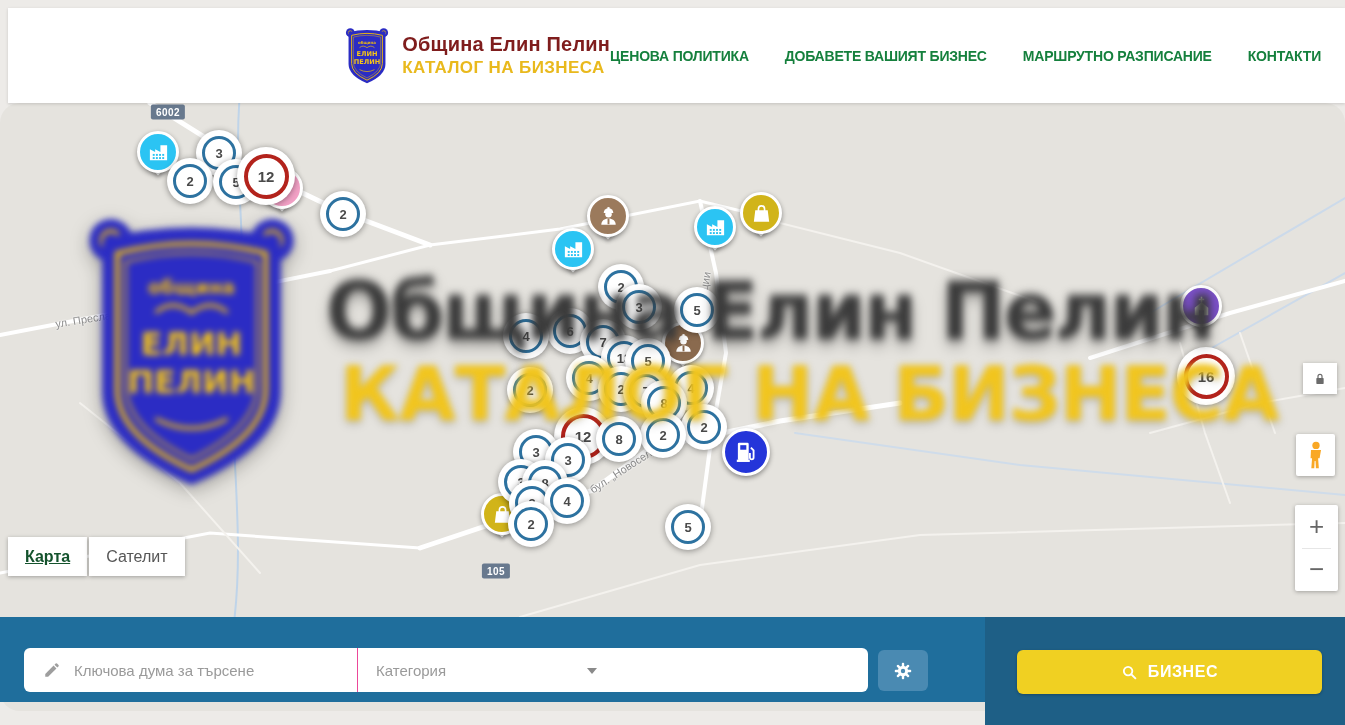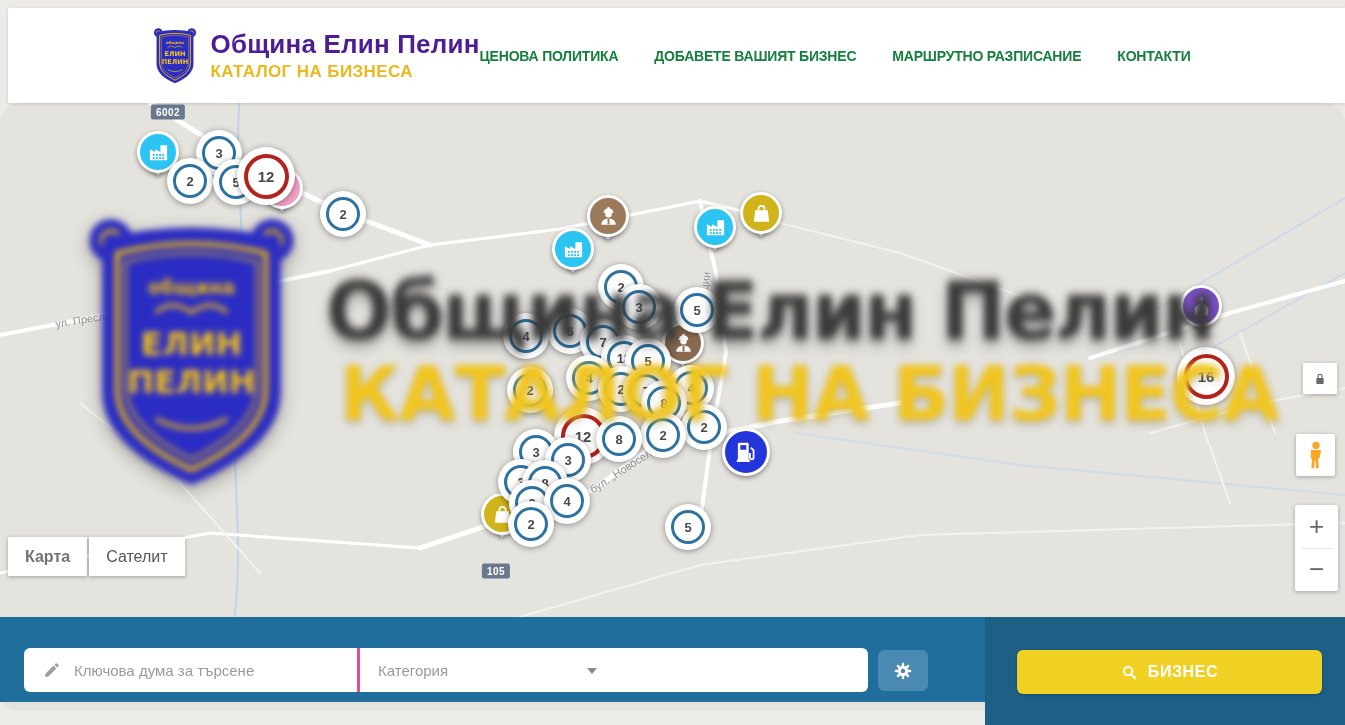--- a/index.html
+++ b/index.html
@@ -2,24 +2,24 @@
 <html><head>
 <meta charset="utf-8">
 <style>
   * { margin:0; padding:0; box-sizing:border-box; }
   html,body { width:1345px; height:725px; overflow:hidden; background:#edebe8;
               font-family:"Liberation Sans", sans-serif; }
 
   
   .header { position:absolute; left:8px; top:8px; right:0; height:95px; background:#fff;
             box-shadow:0 1px 3px rgba(0,0,0,.15); display:flex; align-items:center;
-            justify-content:center; padding:0 24px 0 14px; z-index:100; }
+            justify-content:flex-end; padding:0 24px 0 14px; z-index:100; }
   .brand { display:flex; align-items:center; gap:12px; }
   .brand-emblem svg { width:46px; height:58px; display:block; }
-  .brand-title { font-size:26px; font-weight:700; color:#4c1d95; letter-spacing:.2px; }
+  .brand-title { font-size:20px; font-weight:700; color:#7f1d1d; letter-spacing:.2px; }
   .brand-sub { font-size:17px; font-weight:700; color:#e9b91d; letter-spacing:.4px; margin-top:2px; }
   .nav { display:flex; gap:36px; }
   .nav a { font-size:14px; font-weight:700; color:#15803d; text-decoration:none;
            letter-spacing:-.2px; cursor:pointer; }
 
   
   .map { position:absolute; left:0; top:103px; width:1345px; height:608px;
          background:#e5e3de; overflow:hidden;border-radius:20px; }
   .roads { position:absolute; inset:0; }
 
@@ -73,37 +73,37 @@
   .ctl-pegman svg { width:22px; height:30px; }
   .ctl-zoom { left:1295px; top:402px; width:43px; height:86px; border-radius:2px;
               display:flex; flex-direction:column; }
   .zoom-btn { flex:1; display:flex; align-items:center; justify-content:center;
               font-size:26px; color:#666; cursor:pointer; font-weight:400; }
   .zoom-sep { height:1px; background:#e6e6e6; margin:0 7px; }
 
   .maptype { position:absolute; left:8px; top:434px; display:flex; gap:2px; z-index:60; }
   .maptype-btn { background:#fff; height:39px; padding:0 17px; display:flex; align-items:center;
                  box-shadow:0 1px 4px rgba(0,0,0,.3); font-size:16px; color:#565656; cursor:pointer; }
-  .maptype-btn.active { font-weight:700; color:#737373; }
+  .maptype-btn.active { font-weight:700; color:#14532d;text-decoration:underline; }
 
   .glogo { position:absolute; left:10px; bottom:10px; z-index:60; font-size:19px; font-weight:700;
            color:#fff; letter-spacing:.5px; cursor:pointer;
            text-shadow:-1px -1px 0 #c0bdb8, 1px -1px 0 #c0bdb8, -1px 1px 0 #c0bdb8, 1px 1px 1px #a5a29d; }
   .attrib { position:absolute; right:7px; bottom:3px; z-index:60; display:flex; gap:15px;
             font-size:10.5px; color:#565656; text-shadow:0 0 2px #fff; }
   .attrib span { cursor:pointer; }
 
   
   .searchbar { position:absolute; left:0; top:617px; width:1345px; height:85px;
                background:#1f6e9c; z-index:100; }
   .search-right-bg { position:absolute; left:985px; top:0; width:360px; height:108px; background:#1e5f86; }
   .search-group { position:absolute; left:24px; top:31px; width:844px; height:44px;
                   background:#fff; border-radius:6px; display:flex; align-items:stretch; }
   .sg-section { display:flex; align-items:center; position:relative; }
-  .sg-section + .sg-section { border-left:3px solid #ec4899; }
+  .sg-section + .sg-section { border-left:1px solid #ec4899; }
   .sg-keyword { width:333px; padding-left:19px; gap:13px; }
   .sg-keyword svg { width:18px; height:18px; flex:none; }
   .sg-keyword input { border:none; outline:none; width:260px; font-size:15px;
                       font-family:"Liberation Sans", sans-serif; color:#444; }
   .sg-keyword input::placeholder { color:#9a9a9a; }
   .sg-select { cursor:pointer; padding-left:18px; color:#9a9a9a; font-size:15px; }
   .sg-cat { width:257px; } .sg-loc { width:254px; }
   .sg-caret { position:absolute; right:17px; top:50%; margin-top:-2px; width:0; height:0;
               border-left:5px solid transparent; border-right:5px solid transparent;
               border-top:6px solid #8a8a8a; }

